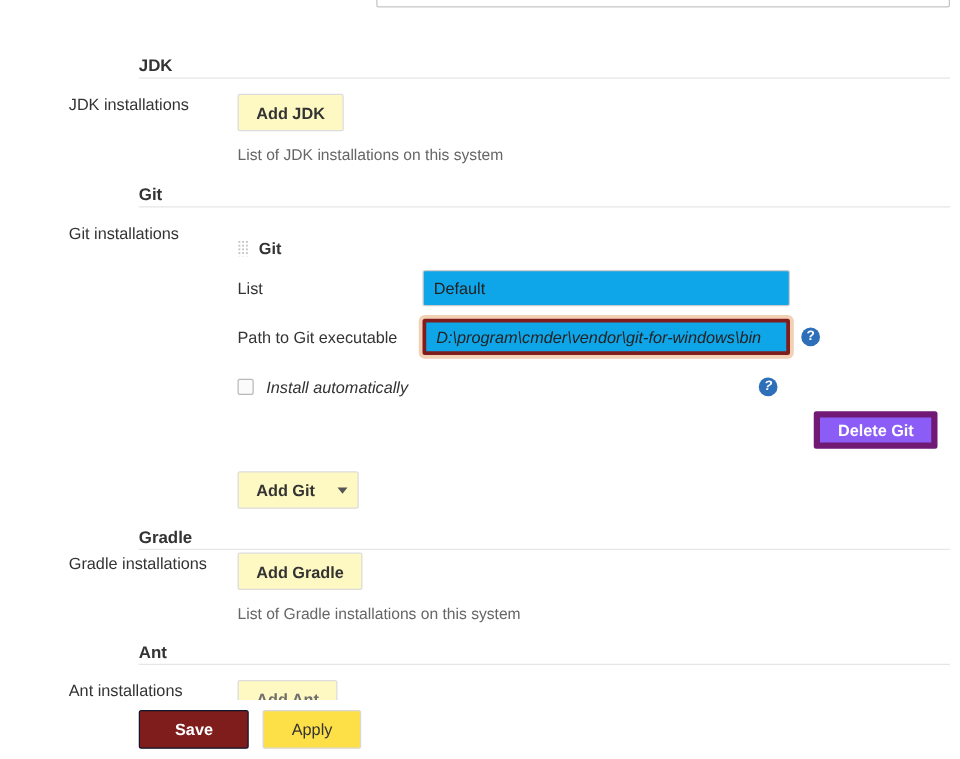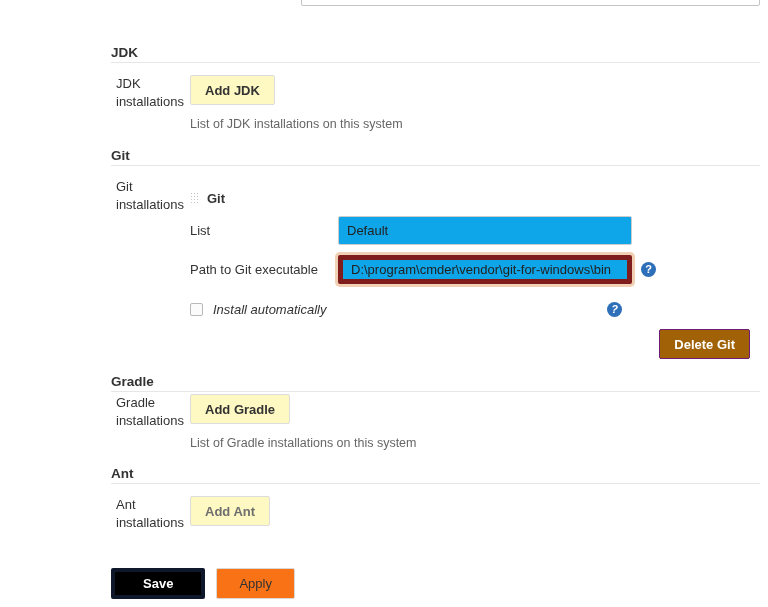--- a/index.html
+++ b/index.html
@@ -59,21 +59,21 @@
   }
 
   
   .row {
     position: relative;
     display: flex;
     align-items: flex-start;
   }
   .row-label {
     width: 190px;
-    padding-left: 116px;
+    padding-left: 55px;
     font-size: 13px;
     color: #333333;
     line-height: 18px;
     flex: 0 0 auto;
   }
   .row-content {
     flex: 1 1 auto;
     position: relative;
   }
 
@@ -99,31 +99,31 @@
     padding-right: 8px;
   }
   .btn-dropdown .caret {
     margin-left: 18px;
     width: 0; height: 0;
     border-left: 4px solid transparent;
     border-right: 4px solid transparent;
     border-top: 5px solid #555555;
   }
   .btn-danger {
-    background: #a16207;
-    border: 1px solid #701a75;
+    background: #8b5cf6;
+    border: 5px solid #701a75;
     color: #ffffff;
   }
   .btn-primary {
-    background: #000000;
-    border: 4px solid #0f172a;
+    background: #7f1d1d;
+    border: 1px solid #0f172a;
     color: #ffffff;
   }
   .btn-secondary {
-    background: #f97316;
+    background: #fde047;
     border: 1px solid #d8d8d8;
     color: #333333;
     font-weight: normal;
   }
 
   .help-text {
     font-size: 12.5px;
     color: #666666;
     line-height: 16px;
   }
@@ -173,22 +173,23 @@
     font-family: "Liberation Sans", sans-serif;
     font-size: 13px;
     color: #222222;
     padding: 0 8px;
     background: #0ea5e9;
     border: 1px solid #cccccc;
     border-radius: 2px;
     outline: none;
   }
   .text-input.focused {
-    border: 5px solid #7f1d1d;
+    border: 3px solid #7f1d1d;
     box-shadow: 0 0 0 3px rgba(226,150,88,.45);
+    font-style: italic;
   }
 
   .help-icon {
     width: 15px;
     height: 15px;
     border-radius: 50%;
     background: #2d6fb8;
     color: #ffffff;
     font-size: 11px;
     font-weight: bold;
@@ -301,20 +302,26 @@
             <span class="checkbox"></span>
             <span class="check-label">Install automatically</span>
             <span class="help-icon" style="position:absolute; left:417px;">?</span>
           </div>
 
           <div class="delete-row">
             <button class="btn btn-danger">Delete Git</button>
           </div>
         </div>
 
+        <div style="margin-top:18px;">
+          <button class="btn btn-dropdown">
+            <span>Add Git</span>
+            <span class="caret"></span>
+          </button>
+        </div>
 
       </div>
     </div>
 
     <div style="margin-top:14px;">
       <div class="section-head">Gradle</div>
       <div class="divider"></div>
     </div>
 
     <div class="row" style="margin-top:2px;">

